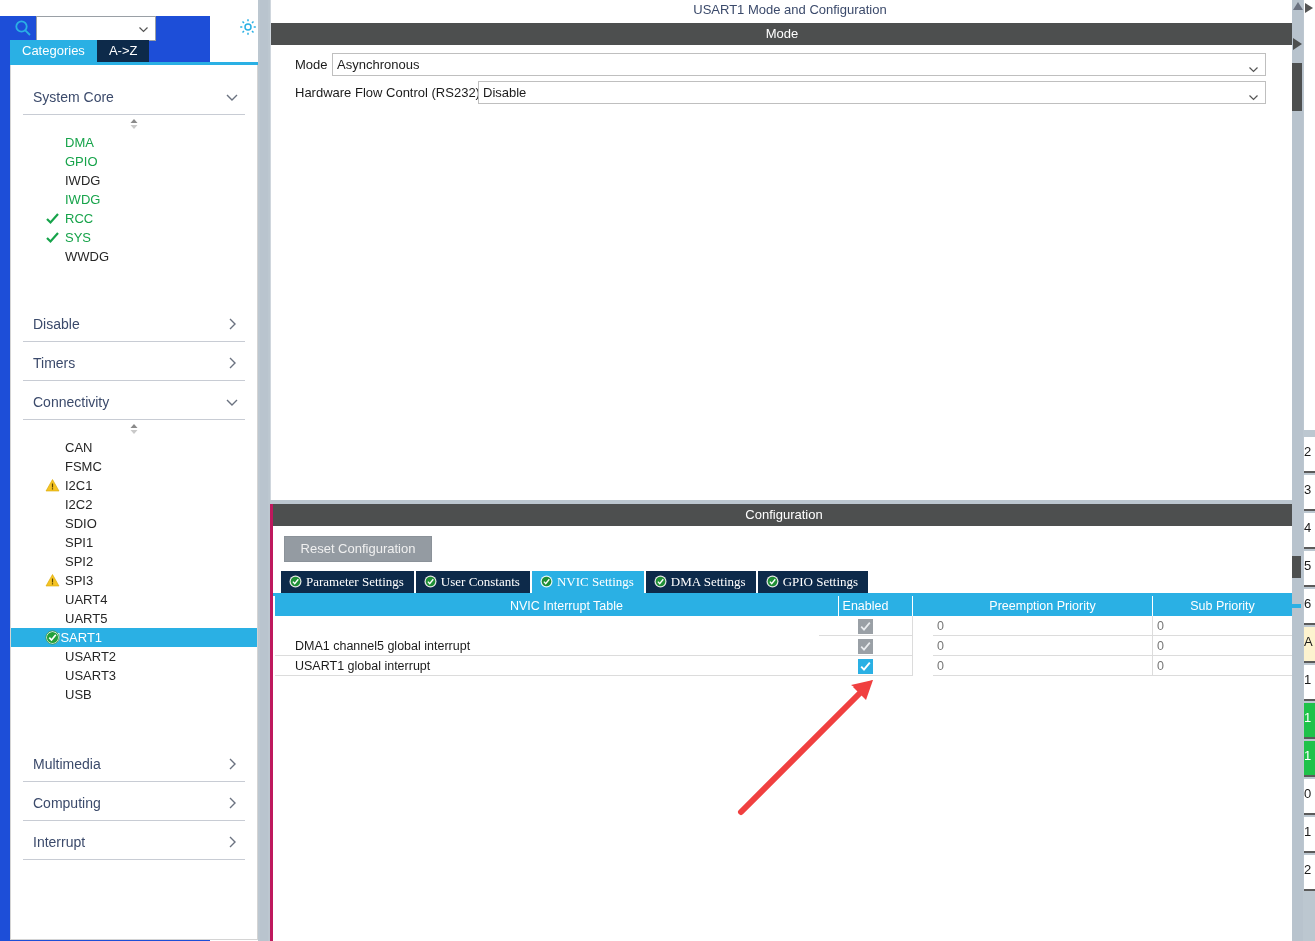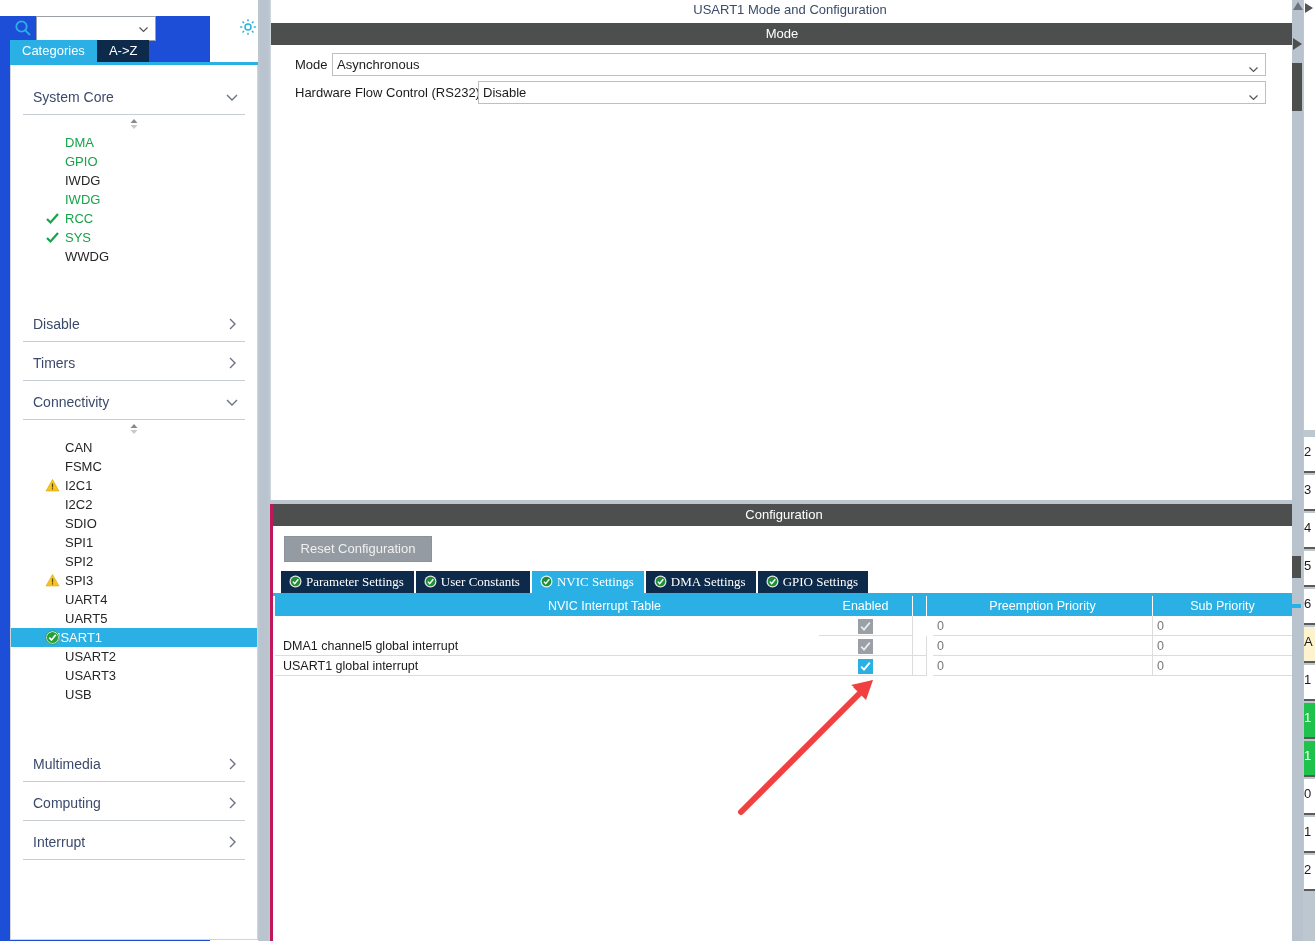--- a/index.html
+++ b/index.html
@@ -171,21 +171,21 @@
     font-size: 12.5px; overflow: hidden; white-space: nowrap;
   }
   .tbl-head .tbl-cell {
     color: #ffffff; text-align: center;
     border-right: 1px solid #ffffff;
   }
   .tbl-body .tbl-cell {
     color: #1b1b1b; background: #ffffff;
     border-bottom: 1px solid #dcdcdc; border-right: 1px solid #dcdcdc;
   }
-  .c-name { left: 0;    width: 652px; padding-left: 8px; }
+  .c-name { left: 0;    width: 564px; padding-left: 20px; }
   .c-en   { left: 544px; width: 94px;  }
   .c-pre  { left: 658px; width: 220px; padding-left: 4px; }
   .c-sub  { left: 878px; width: 140px; padding-left: 4px; }
   .chk {
     position: absolute; left: 50%; margin-left: -8px; top: 3px;
     width: 15px; height: 15px;
   }
 
   
   #arrow-anno {

